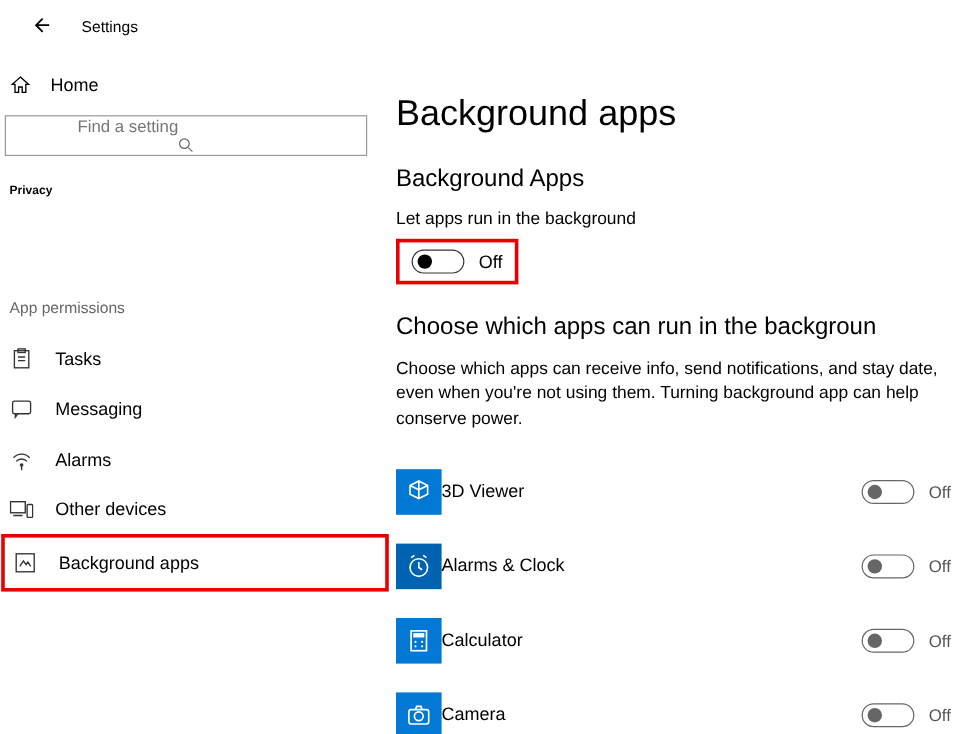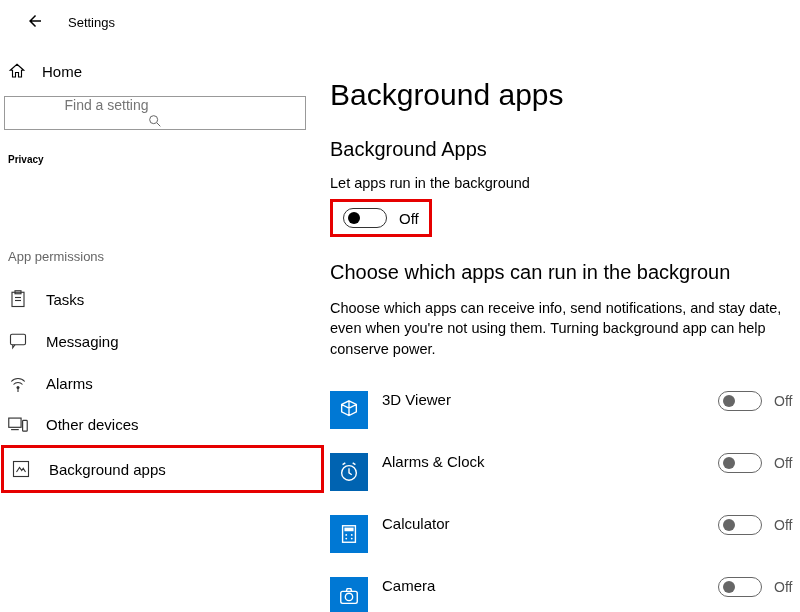--- a/index.html
+++ b/index.html
@@ -22,21 +22,21 @@
     .content { flex: 1; padding: 36px 0 0 0; overflow: hidden; }
     .h1 { font-size: 30px; font-weight: 400; margin-bottom: 26px; }
     .h2 { font-size: 20px; font-weight: 400; margin-bottom: 14px; }
     .desc { font-size: 14.5px; margin-bottom: 8px; }
     .toggle-row { display: flex; align-items: center; gap: 12px; }
     .toggle-row.highlight { border: 3px solid #e60000; width: fit-content; padding: 6px 10px; margin-bottom: 24px; }
     .toggle { width: 44px; height: 20px; border: 1px solid #333; border-radius: 10px; position: relative; background: #fff; cursor: pointer; }
     .toggle .knob { position: absolute; width: 12px; height: 12px; background: #000; border-radius: 50%; top: 3px; left: 4px; }
     .toggle-label { font-size: 15px; }
     .para { font-size: 14.5px; line-height: 1.4; margin-bottom: 20px; max-width: 460px; }
-    .app-row { display: flex; align-items: flex-start; padding: 12px 0; gap: 14px; }
+    .app-row { display: flex; align-items: center; padding: 12px 0; }
     .app-icon { width: 38px; height: 38px; background: #0078d4; color: #fff; display: inline-flex; align-items: center; justify-content: center; font-size: 18px; }
     .app-name { flex: 1; font-size: 15px; }
     .app-toggle-wrap { display: flex; align-items: center; gap: 12px; margin-right: -2px; }
     .app-toggle-wrap .toggle { border-color: #666; }
     .app-toggle-wrap .toggle .knob { background: #666; }
     .app-toggle-wrap .toggle-label { color: #555; font-size: 14px; width: 28px; }
     .section-gap { margin-top: 10px; }
     svg { display: block; }
   </style>
 </head>

